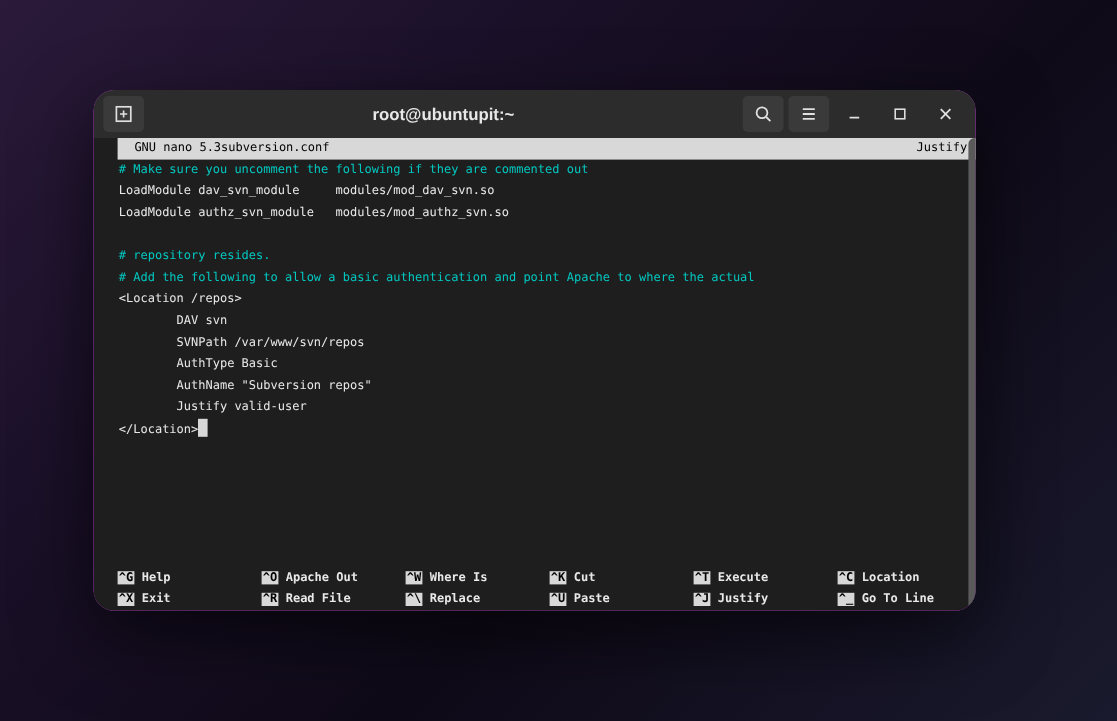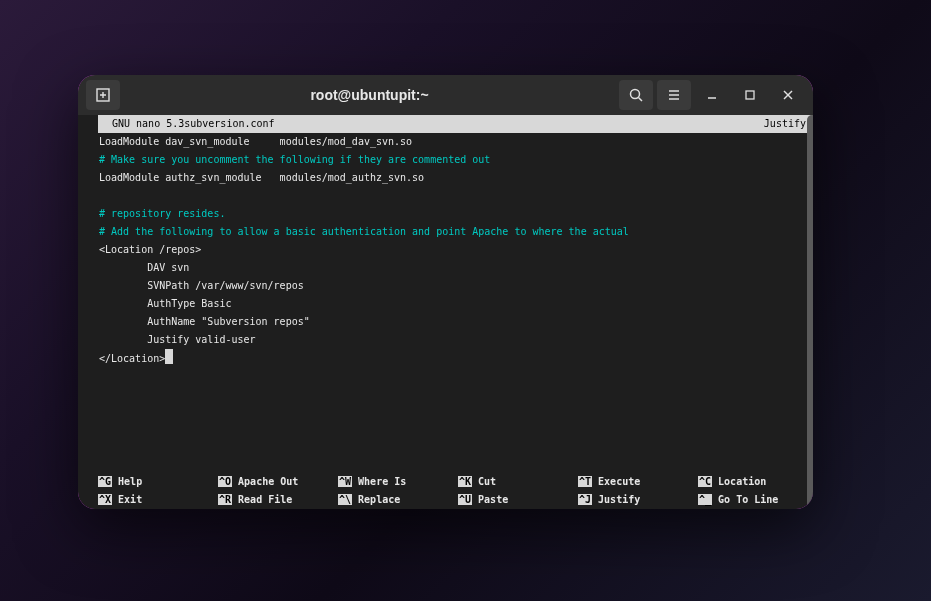--- a/index.html
+++ b/index.html
@@ -177,22 +177,22 @@
   </div>
 
   <div class="terminal-body">
     <div class="content-area">
       <div class="nano-header">
         <span class="left">  GNU nano 5.3</span>
         <span class="center">subversion.conf</span>
         <span class="right">Justify</span>
       </div>
       <div class="editor-lines" id="editor-lines">
+          <div class="line"><span class="comment"># Make sure you uncomment the following if they are commented out</span></div>
           <div class="line"><span>LoadModule dav_svn_module     modules/mod_dav_svn.so</span></div>
-          <div class="line"><span class="comment"># Make sure you uncomment the following if they are commented out</span></div>
           <div class="line"><span>LoadModule authz_svn_module   modules/mod_authz_svn.so</span></div>
           <div class="line"><span></span></div>
           <div class="line"><span class="comment"># repository resides.</span></div>
           <div class="line"><span class="comment"># Add the following to allow a basic authentication and point Apache to where the actual</span></div>
           <div class="line"><span>&lt;Location /repos&gt;</span></div>
           <div class="line"><span>        DAV svn</span></div>
           <div class="line"><span>        SVNPath /var/www/svn/repos</span></div>
           <div class="line"><span>        AuthType Basic</span></div>
           <div class="line"><span>        AuthName "Subversion repos"</span></div>
           <div class="line"><span>        Justify valid-user</span></div>

